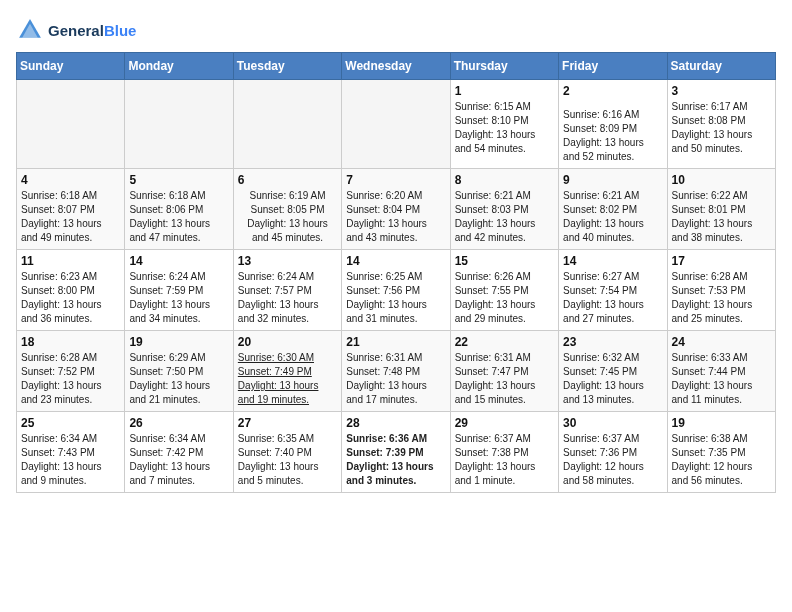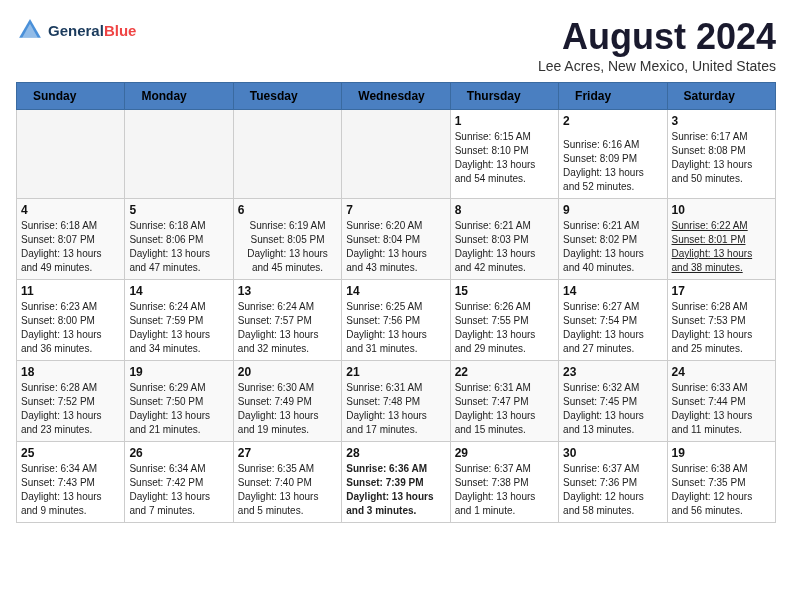--- a/index.html
+++ b/index.html
@@ -37,22 +37,22 @@
       font-size: 14px;
       color: #333;
     }
     .calendar {
       width: 100%;
       border-collapse: collapse;
       font-size: 11px;
     }
     .calendar thead tr th {
       background-color: #4a7fc1;
-      color: #000000;
-      padding: 6px 16px;
+      color: #ffffff;
+      padding: 6px 3px;
       text-align: left;
       font-size: 12px;
       border: 1px solid #3a6aa0;
     }
     .calendar tbody tr td {
       border: 1px solid #ccc;
       vertical-align: top;
       padding: 4px;
       width: 108px;
       min-height: 80px;
@@ -83,26 +83,22 @@
 <body>
 
 <div class="header">
   <div class="logo">
     <svg class="logo-icon" viewBox="0 0 36 36">
       <rect x="0" y="0" width="36" height="36" fill="none"></rect>
       <polygon points="18,4 32,28 4,28" fill="#4a90d9"></polygon>
       <polygon points="18,10 28,28 8,28" fill="#fff" opacity="0.4"></polygon>
     </svg>
     <div>
-      <div style="font-size:15px;font-weight:bold;color:#1a3a5c;">General<span style="color:#ef4444;text-align:right;">Blue</span></div>
+      <div style="font-size:15px;font-weight:bold;color:#1a3a5c;">General<span style="color:#3b82f6;text-align:right;">Blue</span></div>
     </div>
-  </div>
-  <div class="title-area">
-    <div class="main-title">August 2024</div>
-    <div class="subtitle">Lee Acres, New Mexico, United States</div>
   </div>
 </div>
 
 <table class="calendar">
   <thead>
     <tr>
     <th>Sunday</th>
         <th>Monday</th>
         <th>Tuesday</th>
         <th>Wednesday</th>
@@ -177,21 +173,21 @@
         </td>
         <td>
           <div class="day-number">9</div>
           <div class="day-info" style="white-space: pre-line;">Sunrise: 6:21 AM
 Sunset: 8:02 PM
 Daylight: 13 hours
 and 40 minutes.</div>
         </td>
         <td>
           <div class="day-number">10</div>
-          <div class="day-info" style="white-space: pre-line; text-decoration: underline;">Sunrise: 6:22 AM
+          <div class="day-info" style="white-space: pre-line;">Sunrise: 6:22 AM
 Sunset: 8:01 PM
 Daylight: 13 hours
 and 38 minutes.</div>
         </td>
       </tr>
       <tr>
         <td>
           <div class="day-number">11</div>
           <div class="day-info" style="white-space: pre-line;">Sunrise: 6:23 AM
 Sunset: 8:00 PM
@@ -251,21 +247,21 @@
         </td>
         <td>
           <div class="day-number">19</div>
           <div class="day-info" style="white-space: pre-line;">Sunrise: 6:29 AM
 Sunset: 7:50 PM
 Daylight: 13 hours
 and 21 minutes.</div>
         </td>
         <td>
           <div class="day-number">20</div>
-          <div class="day-info" style="white-space: pre-line;">Sunrise: 6:30 AM
+          <div class="day-info" style="white-space: pre-line; text-decoration: underline;">Sunrise: 6:30 AM
 Sunset: 7:49 PM
 Daylight: 13 hours
 and 19 minutes.</div>
         </td>
         <td>
           <div class="day-number">21</div>
           <div class="day-info" style="white-space: pre-line;">Sunrise: 6:31 AM
 Sunset: 7:48 PM
 Daylight: 13 hours
 and 17 minutes.</div>

